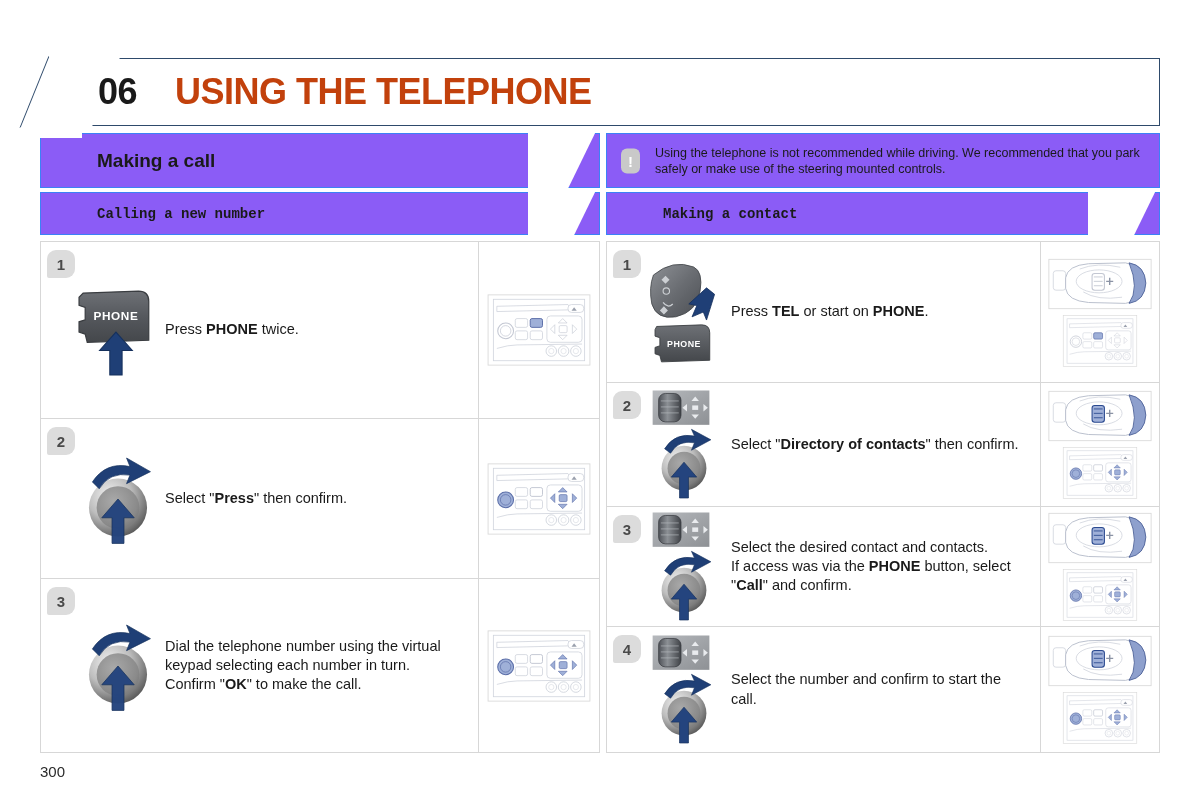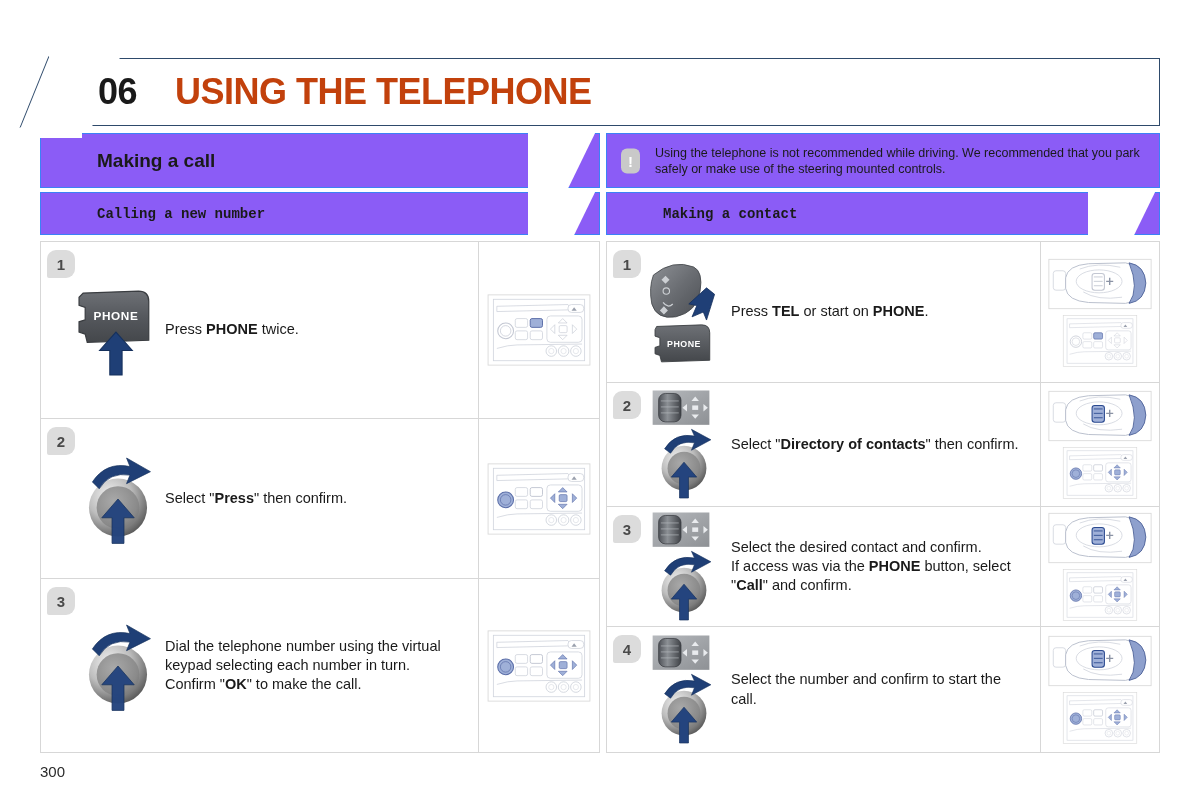--- a/index.html
+++ b/index.html
@@ -537,21 +537,21 @@
       <rect x="59" y="22" width="8" height="6"></rect>
     </g>
     <circle cx="48" cy="106" r="30" fill="url(#kring2)"></circle>
     <circle cx="48" cy="106" r="22" fill="url(#kface2)"></circle>
     <path d="M22 80 Q36 58 62 63 L58 54 L84 68 L58 82 L62 72 Q40 68 30 86 Z" fill="#1f3f76" stroke="#15305c" stroke-width="0.8"></path>
     <path d="M42 146 L42 118 L31 118 L48 98 L65 118 L54 118 L54 146 Z" fill="#24447e" stroke="#15305c" stroke-width="0.9"></path>
   </svg>
         </div>
         <div class="step-body">
           <div>
-            <div><span>Select the desired contact and confirm.</span></div>
+            <div><span>Select the desired contact and contacts.</span></div>
             <div><span>If access was via the </span><b>PHONE</b><span> button, select "</span><b>Call</b><span>" and confirm.</span></div>
           </div>
         </div>
         <div class="step-thumb">
           <svg width="104" height="52" viewBox="0 0 118 58">
     <rect x="1" y="1" width="116" height="56" fill="#ffffff" stroke="#d9d9d9"></rect>
     <rect x="6" y="14" width="14" height="22" rx="3" fill="#ffffff" stroke="#cfd3dc" stroke-width="0.9"></rect>
     <path d="M20 22 Q22 8 46 6 L88 5 Q108 8 110 28 Q108 48 88 51 L46 50 Q22 48 20 34 Z" fill="#ffffff" stroke="#b9bfcc" stroke-width="1.1"></path>
     <path d="M92 5 Q110 8 111 28 Q110 48 92 51 Q104 34 92 5 Z" fill="#8ea0cd" stroke="#4a5f96" stroke-width="1"></path>
     <ellipse cx="58" cy="26" rx="26" ry="13" fill="#ffffff" stroke="#cfd3dc" stroke-width="0.9"></ellipse>

